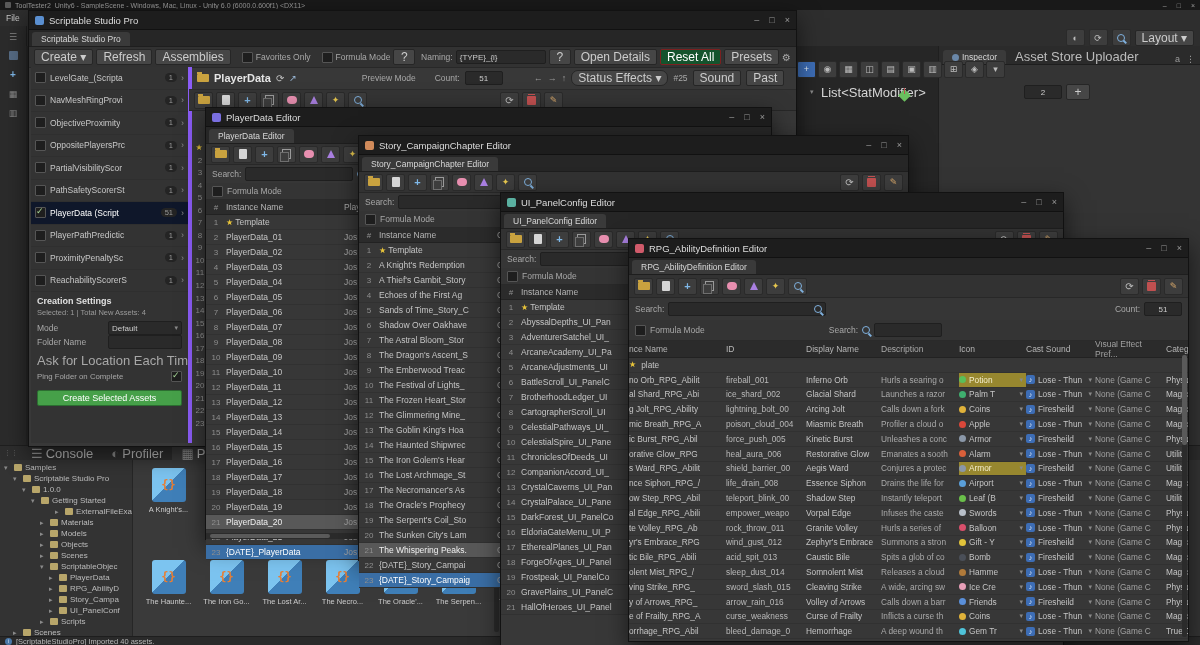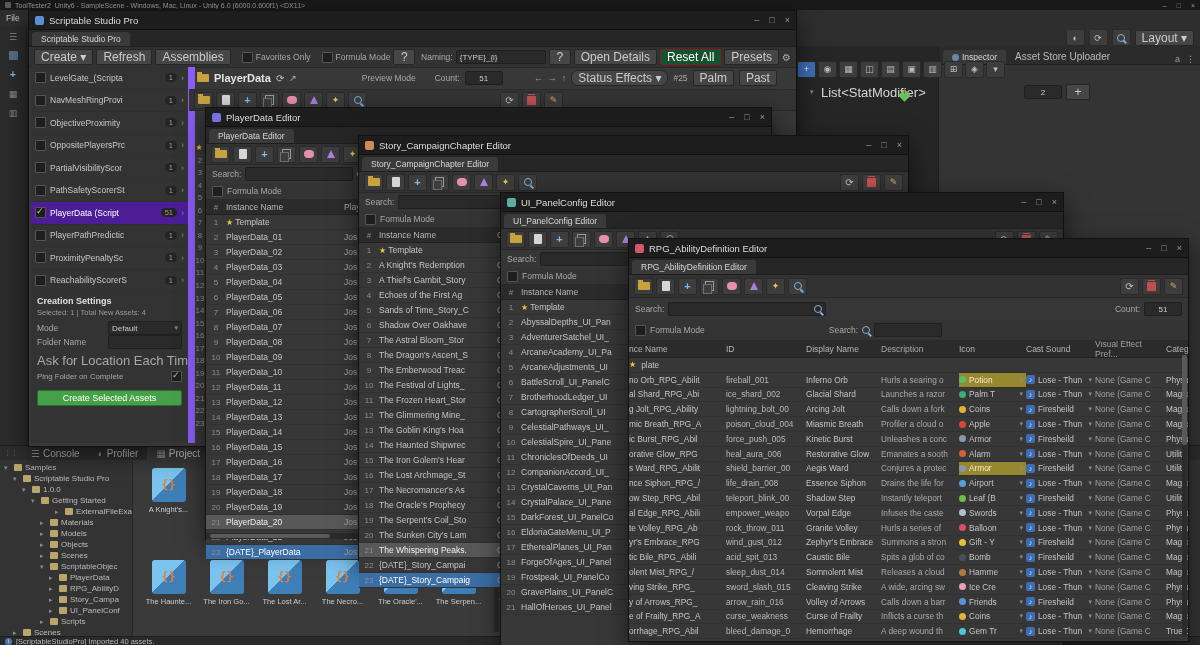--- a/index.html
+++ b/index.html
@@ -52,28 +52,28 @@
   .rrow{height:13.8px;display:flex;align-items:center;font-size:8.3px;color:#c5c5c5;border-bottom:1px solid #313131;background:#373737;white-space:nowrap;overflow:hidden;}
   .rc{flex:none;overflow:hidden;padding-right:3px;display:flex;align-items:center;gap:3px;height:100%;}
   .rc.n{width:94px;} .rc.i{width:77px;color:#b9b9b9;} .rc.dn{width:72px;} .rc.ds{width:75px;color:#a9a9a9;}
   .rc.ic{width:64px;} .rc.cs{width:66px;} .rc.vf{width:68px;color:#a0a0a0;} .rc.ct{width:43px;}
   .rc.ic.ihl{background:#97872f;color:#f4eecd;}
   .dot{width:7px;height:7px;border-radius:50%;flex:none;display:inline-block;}
   .notei{width:9px;height:9px;border-radius:2px;background:#3d6db5;color:#dce9f8;font-size:7px;display:inline-flex;align-items:center;justify-content:center;flex:none;}
   .dchev{color:#8a8a8a;font-size:7px;margin-left:auto;}
   
   .trow2{height:21.5px;display:flex;align-items:center;gap:4px;padding:0 4px;font-size:8.5px;color:#c8c8c8;border-bottom:1px solid #2f2f2f;}
-  .trow2.sel{background:#4c1d95;color:#fff;}
+  .trow2.sel{background:#0f172a;color:#fff;}
   .tname{overflow:hidden;white-space:nowrap;}
   .chev2{color:#8a8a8a;font-size:9px;}
   .hrow{height:11px;display:flex;align-items:center;gap:3px;font-size:8px;color:#b8b8b8;padding-left:14px;white-space:nowrap;}
   .mini-cube{width:7px;height:7px;background:#4f87c0;border:1px solid #2c567f;flex:none;}
   .snum{height:12.55px;font-size:8px;color:#9a9a9a;text-align:center;}
   
-  .dtab{display:inline-flex;align-items:center;gap:3px;font-size:10px;color:#bbb;padding:2px 9px;height:15px;box-sizing:border-box;}
+  .dtab{display:inline-flex;align-items:center;gap:3px;font-size:13px;color:#bbb;padding:2px 9px;height:15px;box-sizing:border-box;}
   .dtab.on{background:#3c3c3c;color:#e0e0e0;}
   .prow{height:11px;display:flex;align-items:center;gap:3px;font-size:8px;color:#bcbcbc;white-space:nowrap;overflow:hidden;}
   .arr{color:#8a8a8a;font-size:7px;width:7px;flex:none;}
   .fsq{width:8px;height:7px;background:#b8a66a;border-radius:1px;flex:none;}
   .asset{width:55px;display:flex;flex-direction:column;align-items:center;flex:none;}
   .cubeic{width:34px;height:34px;border-radius:3px;background:linear-gradient(135deg,#7cc4f0 0 48%,#3f7fb8 48%);display:flex;align-items:center;justify-content:center;}
   .cubeic span{color:#e87f35;font-weight:bold;font-size:12px;font-family:"DejaVu Sans Mono",monospace;}
   .alabel{font-size:7.5px;color:#ccc;margin-top:3px;max-width:54px;overflow:hidden;white-space:nowrap;}
   .srow{display:flex;align-items:center;gap:4px;padding:0 6px;background:#363636;}
   .frow{display:flex;align-items:center;gap:4px;padding:0 6px;background:#343434;border-bottom:1px solid #2a2a2a;}
@@ -339,21 +339,21 @@
       <span style="flex:1;"></span>
       <span class="lbl">Naming:</span>
       <span class="inp" style="width:86px;">{TYPE}_{i}</span>
       <span class="btn" style="width:8px;justify-content:center;">?</span>
       <span class="btn">Open Details</span>
       <span class="btn red">Reset All</span>
       <span class="btn">Presets</span>
       <span style="color:#a8a8a8;font-size:10px;">⚙</span>
     </div>
 
-    <div class="abs" style="left:2px;top:56px;width:157px;height:376px;background:#333;border-right:7px solid #8b5cf6;overflow:hidden;">
+    <div class="abs" style="left:2px;top:56px;width:157px;height:376px;background:#333;border-right:4px solid #8b5cf6;overflow:hidden;">
       <div id="typelist">
  <div class="trow2 ">
    <span class="cb "></span>
    <span class="tname">LevelGate_(Scripta</span>
    <span class="pill">1</span>
    <span class="chev2">›</span>
  </div>
  <div class="trow2 ">
    <span class="cb "></span>
    <span class="tname">NavMeshRingProvi</span>
@@ -442,21 +442,21 @@
         <span class="ref">⟳</span>
         <span style="color:#9ab8d8;font-size:9px;">↗</span>
         <span class="lbl" style="margin-left:60px;">Preview Mode</span>
         <span class="lbl" style="margin-left:14px;">Count:</span>
         <span class="inp" style="width:30px;justify-content:center;">51</span>
         <span style="color:#9a9a9a;font-size:9px;margin-left:26px;">←</span>
         <span style="color:#9a9a9a;font-size:9px;">→</span>
         <span style="color:#9a9a9a;font-size:9px;">↑</span>
         <span class="btn" style="border-radius:7px;"><span>Status Effects</span>&nbsp;▾</span>
         <span class="lbl">#25</span>
-        <span class="btn">Palm</span>
+        <span class="btn">Sound</span>
         <span class="btn">Past</span>
       </div>
       <div class="tb" style="background:#343434;">
         <span class="ib">
             <span class="fold"></span>
           </span>
         <span class="ib">
             <span class="file"></span>
           </span>
         <span class="ib">

